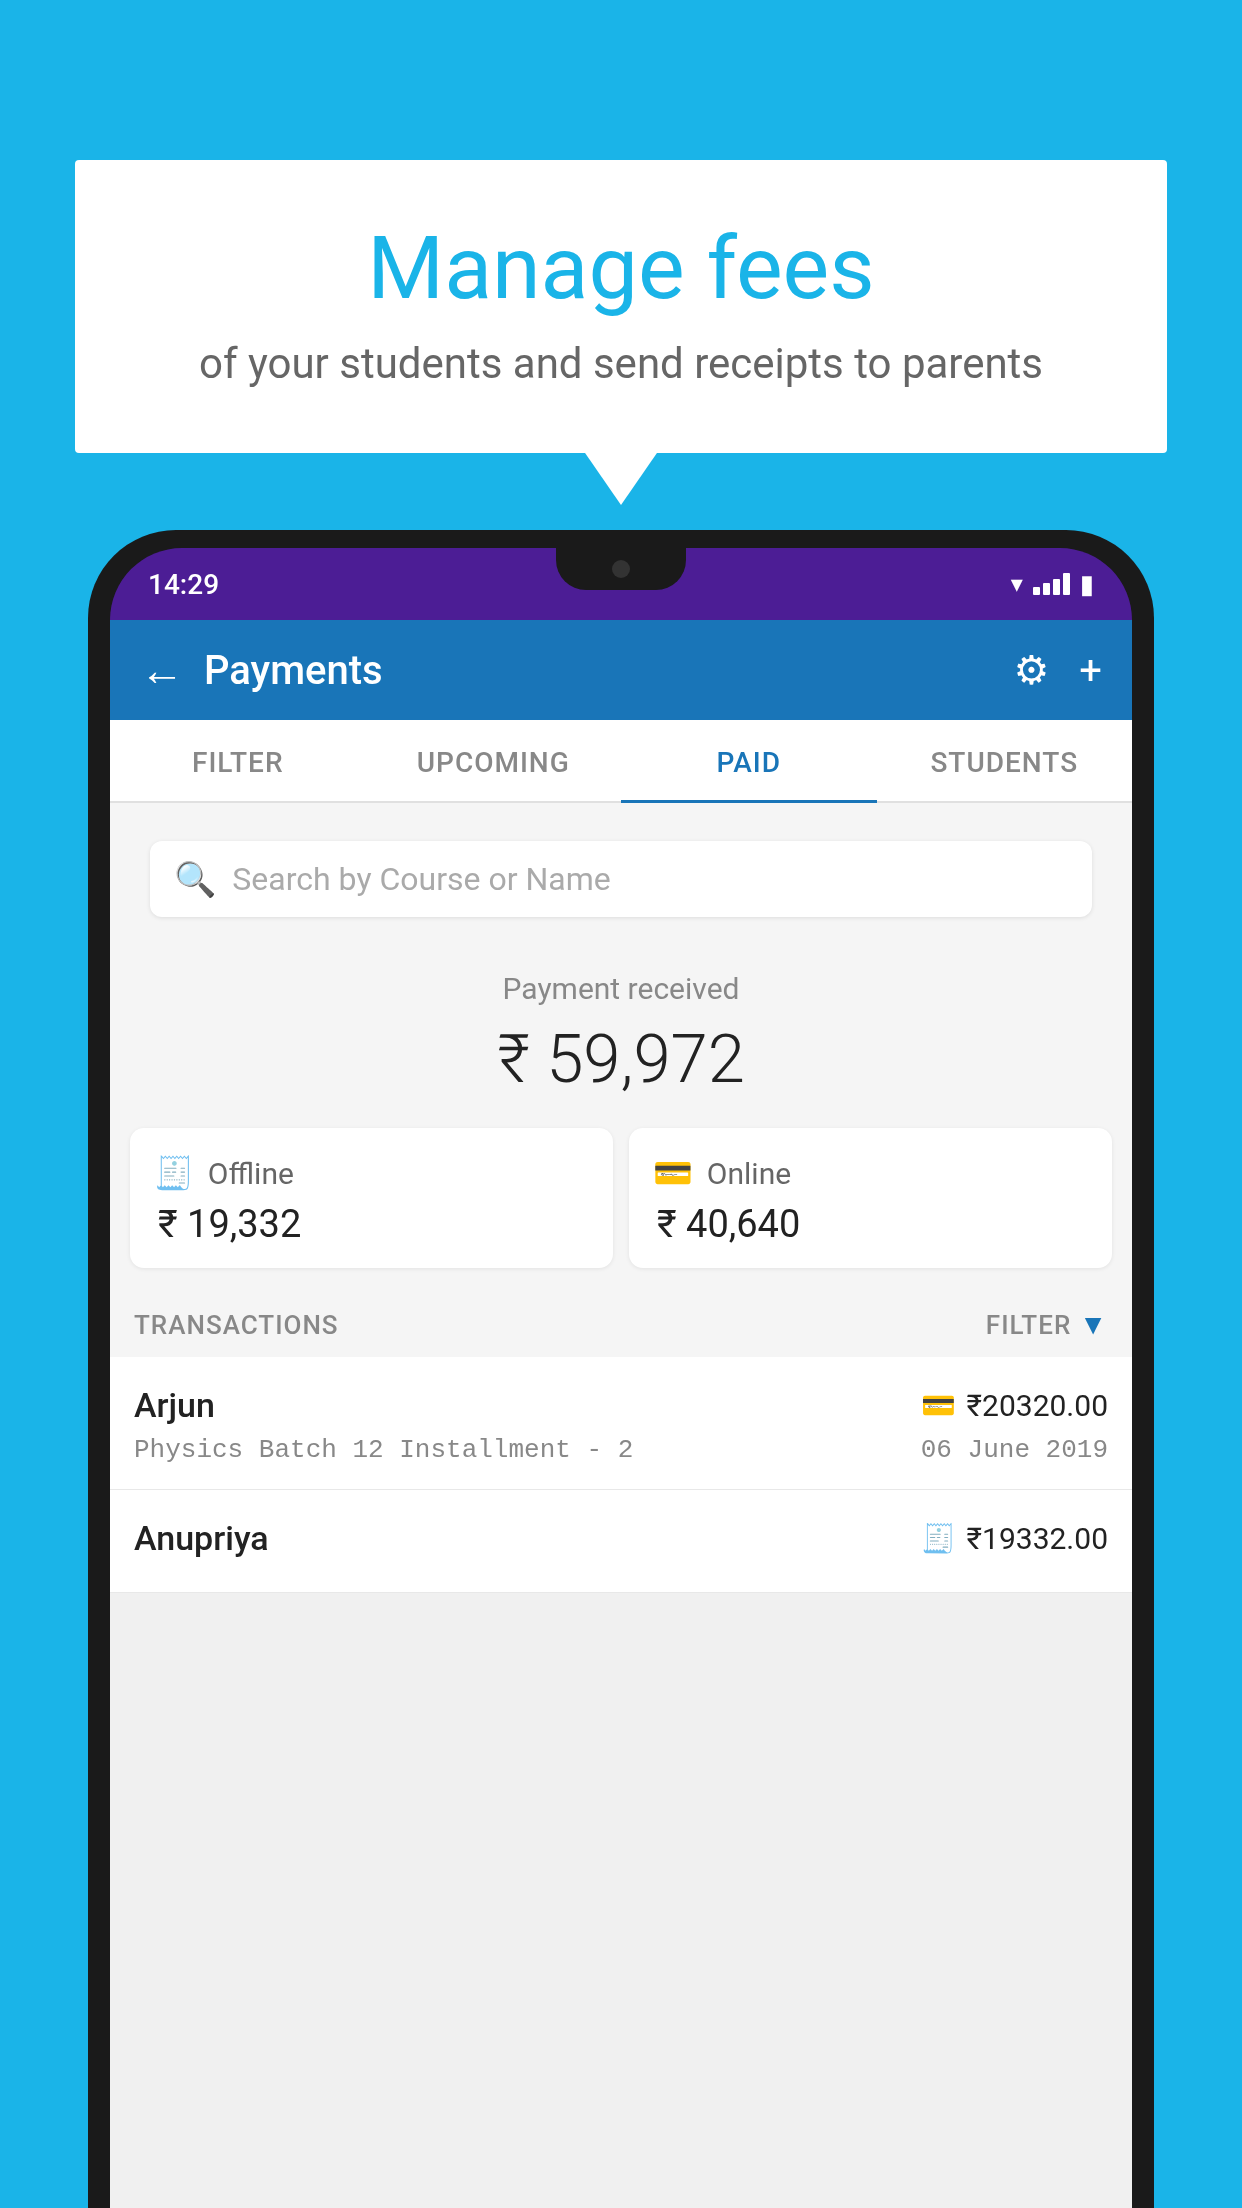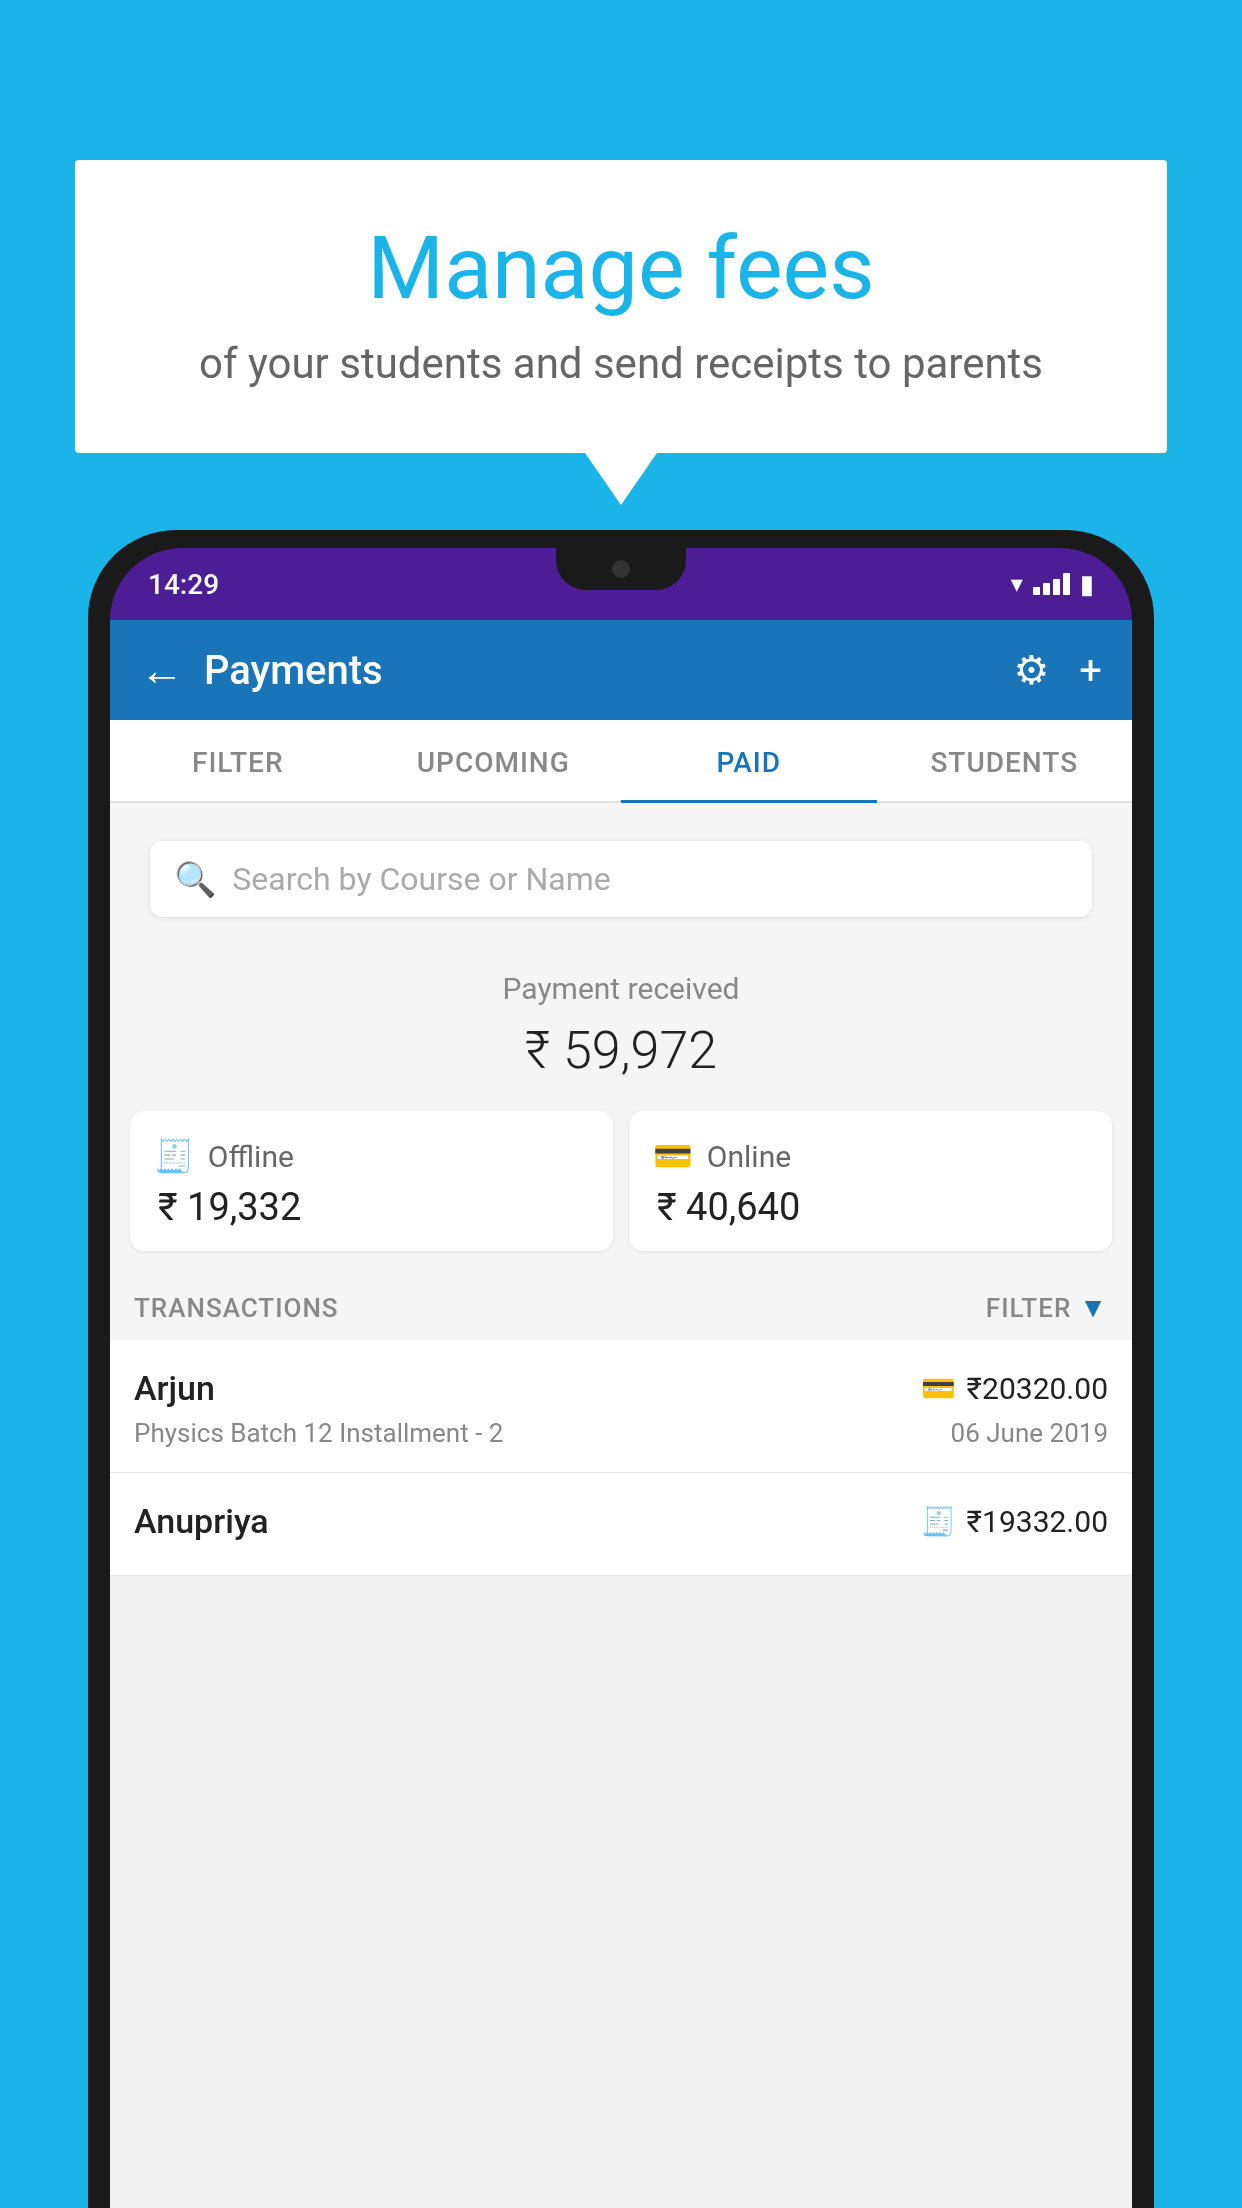--- a/index.html
+++ b/index.html
@@ -218,21 +218,21 @@
       background: #f5f5f5;
       text-align: center;
       padding: 36px 20px 30px;
     }
     .payment-label {
       font-size: 30px;
       color: #888;
       margin-bottom: 14px;
     }
     .payment-amount {
-      font-size: 52px;
+      font-size: 67px;
       font-weight: 300;
       color: #222;
     }
 
     
     .cards-row {
       display: flex;
       gap: 16px;
       padding: 0 20px 20px;
       background: #f5f5f5;
@@ -321,20 +321,21 @@
       color: #888;
     }
     .transaction-amount {
       font-size: 30px;
       color: #222;
     }
     .transaction-bottom {
       display: flex;
       justify-content: space-between;
       align-items: flex-end;
+      font-family: Liberation Mono, monospace;
     }
     .transaction-course {
       font-size: 26px;
       color: #888;
     }
     .transaction-date {
       font-size: 26px;
       color: #888;
     }
   </style>

